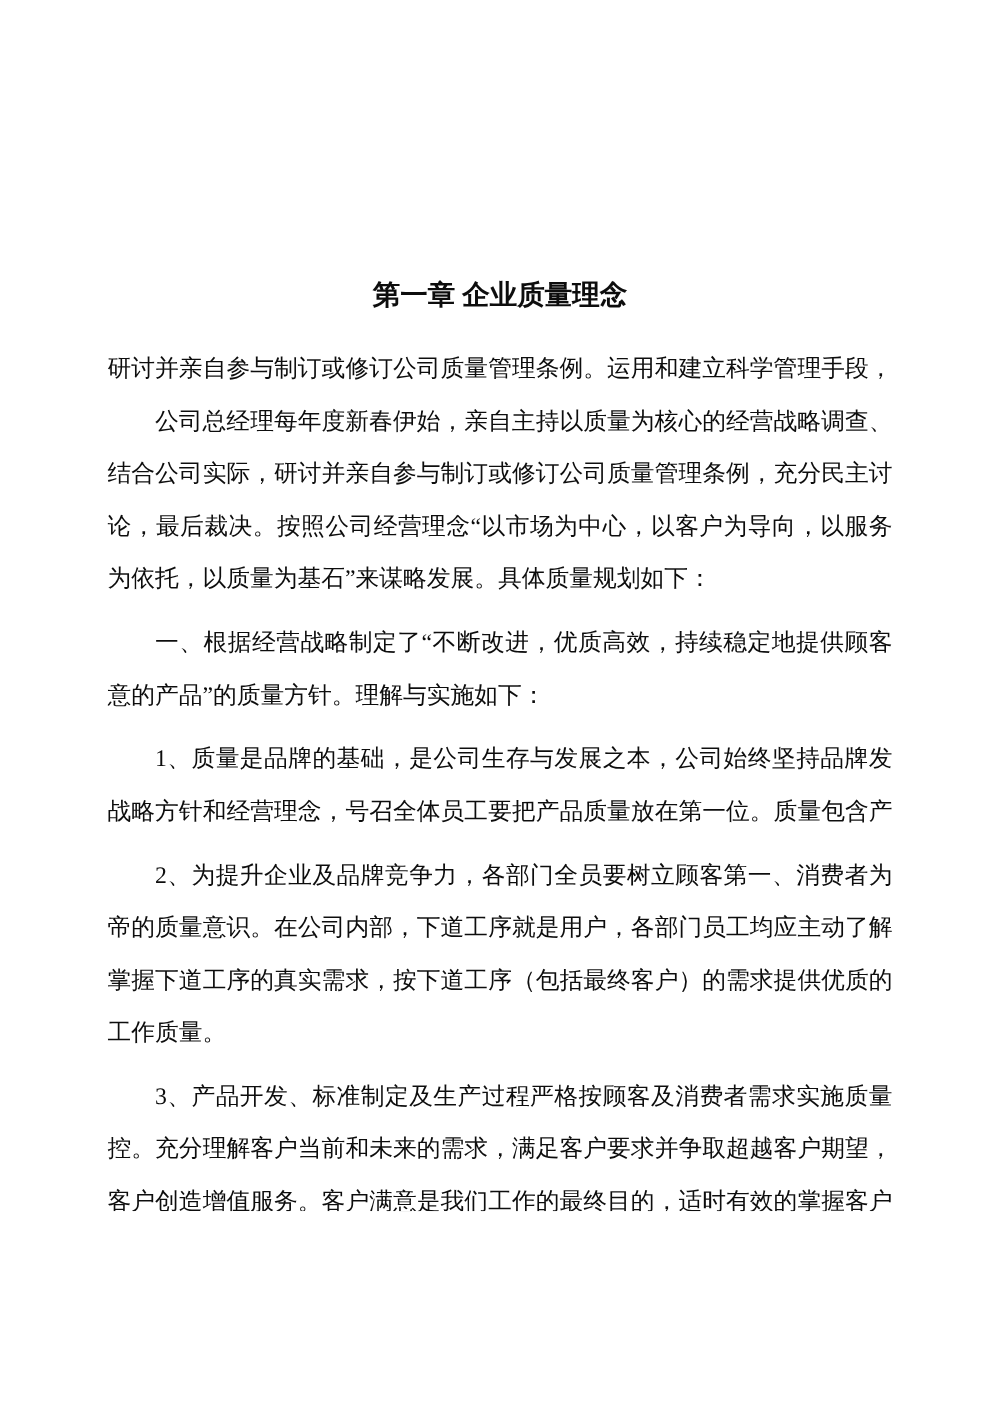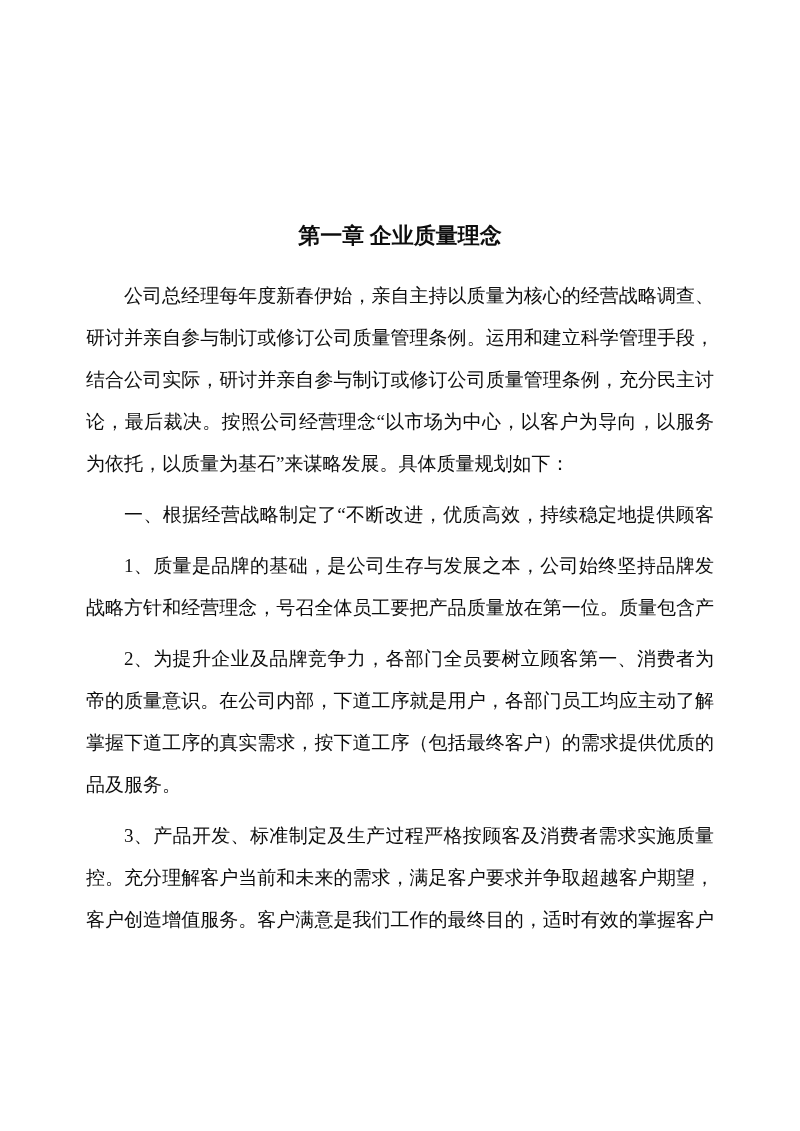--- a/index.html
+++ b/index.html
@@ -46,41 +46,42 @@
 </head>
 <body>
 
 <div class="page">
 
   <h1 class="title">第一章 企业质量理念</h1>
 
   <div>
 
     <div class="para">
+      <div class="line jf">研讨并亲自参与制订或修订公司质量管理条例。运用和建立科学管理手段，</div>
       <div class="line jf ind">公司总经理每年度新春伊始，亲自主持以质量为核心的经营战略调查、</div>
-      <div class="line jf">研讨并亲自参与制订或修订公司质量管理条例。运用和建立科学管理手段，</div>
       <div class="line jf">结合公司实际，研讨并亲自参与制订或修订公司质量管理条例，充分民主讨</div>
       <div class="line jf">论，最后裁决。按照公司经营理念“以市场为中心，以客户为导向，以服务</div>
       <div class="line">为依托，以质量为基石”来谋略发展。具体质量规划如下：</div>
     </div>
 
     <div class="para">
       <div class="line jf ind">一、根据经营战略制定了“不断改进，优质高效，持续稳定地提供顾客满</div>
+      <div class="line">意的产品”的质量方针。理解与实施如下：</div>
     </div>
 
     <div class="para">
       <div class="line jf ind">1、质量是品牌的基础，是公司生存与发展之本，公司始终坚持品牌发展的</div>
       <div class="line jf">战略方针和经营理念，号召全体员工要把产品质量放在第一位。质量包含产品</div>
     </div>
 
     <div class="para">
       <div class="line jf ind">2、为提升企业及品牌竞争力，各部门全员要树立顾客第一、消费者为上</div>
       <div class="line jf">帝的质量意识。在公司内部，下道工序就是用户，各部门员工均应主动了解和</div>
       <div class="line jf">掌握下道工序的真实需求，按下道工序（包括最终客户）的需求提供优质的产</div>
-      <div class="line">品及服务。</div>
+      <div class="line">工作质量。</div>
     </div>
 
     <div class="para">
       <div class="line jf ind">3、产品开发、标准制定及生产过程严格按顾客及消费者需求实施质量管</div>
       <div class="line jf">控。充分理解客户当前和未来的需求，满足客户要求并争取超越客户期望，为</div>
       <div class="line jf">客户创造增值服务。客户满意是我们工作的最终目的，适时有效的掌握客户满</div>
     </div>
 
   </div>
 

